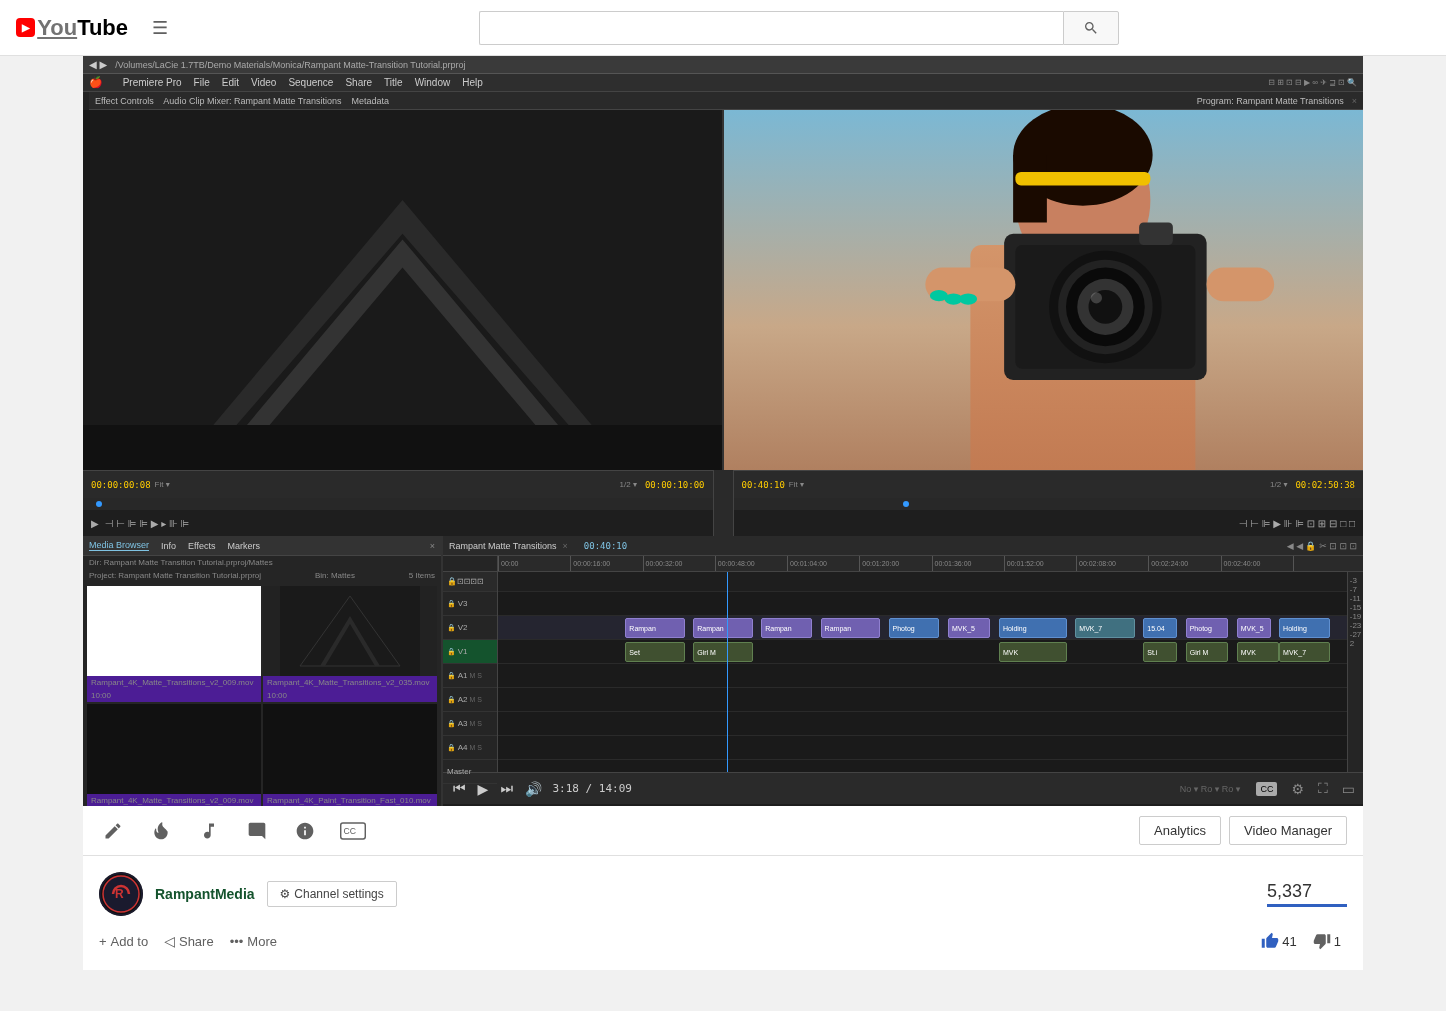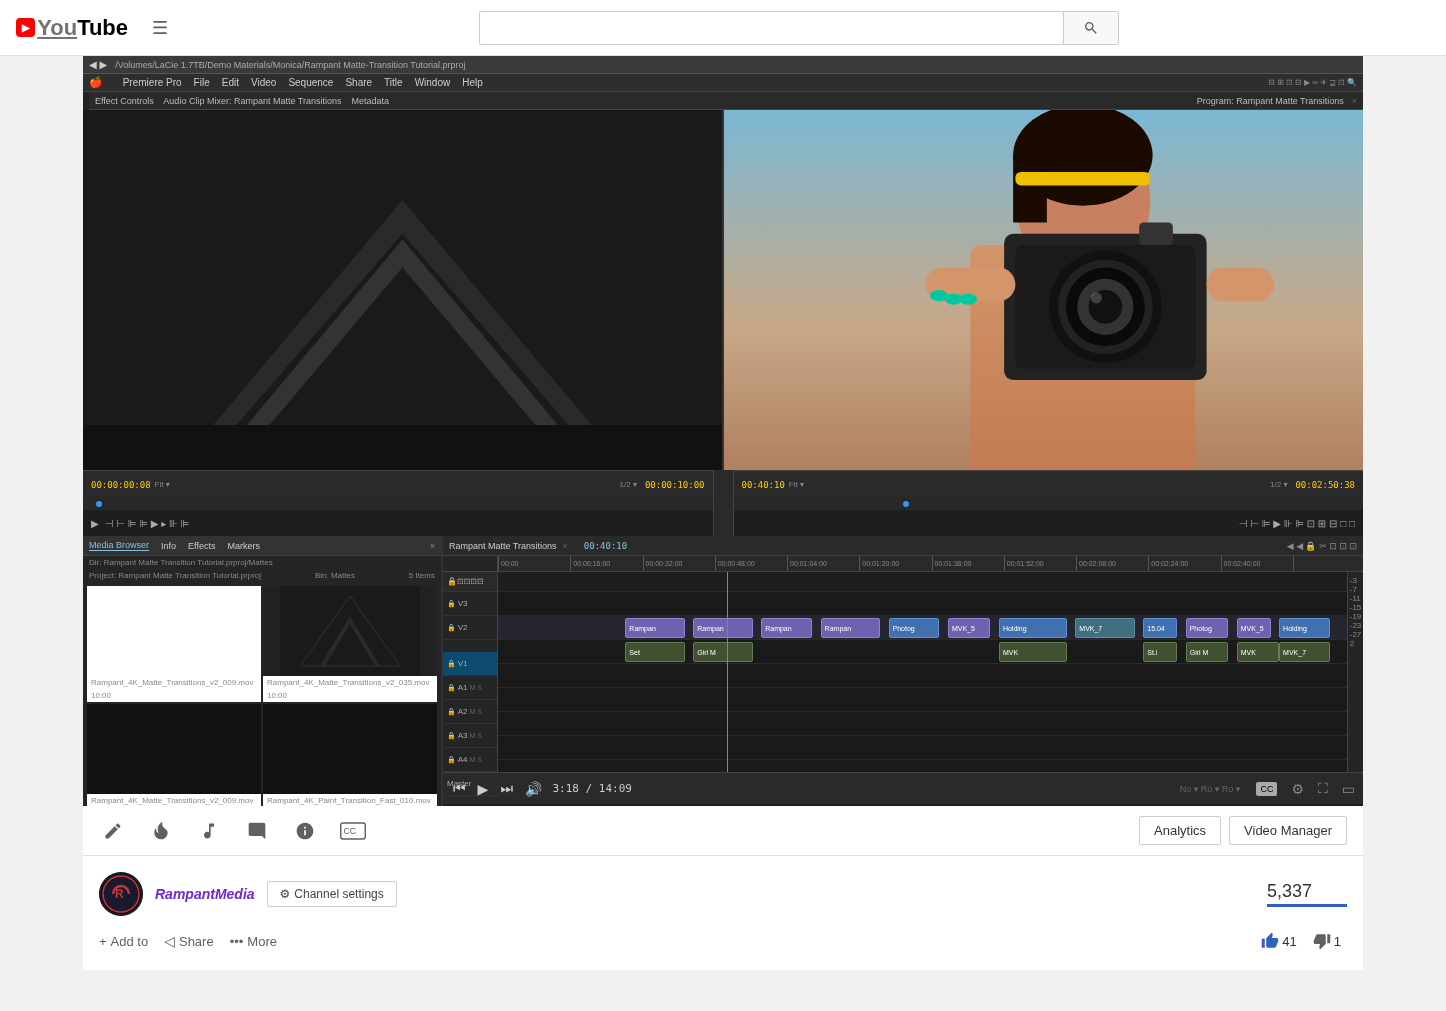--- a/index.html
+++ b/index.html
@@ -183,21 +183,21 @@
     }
     .media-thumb {
       background: #111;
       height: 90px;
       position: relative;
     }
     .media-thumb-white {
       background: #fff;
     }
     .media-thumb-label {
-      background: #ffffff;
+      background: #4c1d95;
       padding: 2px 4px;
       font-size: 8px;
       color: #888;
       white-space: nowrap;
       overflow: hidden;
       text-overflow: ellipsis;
     }
     .timeline-panel {
       flex: 1;
       background: #1e1e1e;
@@ -368,23 +368,22 @@
       align-items: center;
       justify-content: center;
       color: #e55;
       font-size: 20px;
       font-weight: bold;
       border-radius: 50%;
     }
     .channel-name {
       font-size: 14px;
       font-weight: bold;
-      color: #6d28d9;
+      color: #14532d;
       margin-right: 12px;
-      font-style: italic;
     }
     .channel-settings-btn {
       border: 1px solid #ccc;
       background: #fff;
       padding: 5px 12px;
       font-size: 12px;
       cursor: pointer;
       border-radius: 2px;
       display: flex;
       align-items: center;
@@ -705,21 +704,21 @@
           <div class="track-labels">
             <div style="height:20px; display:flex; align-items:center; padding:0 4px; font-size:8px; color:#aaa; border-bottom:1px solid #333; background:#2a2a2a;">
               🔒⊡⊡⊡⊡
             </div>
             <div class="track-label">
               <span style="color:#888; font-size:7px; margin-right:2px;">🔒</span>V3
             </div>
             <div class="track-label">
               <span style="color:#888; font-size:7px; margin-right:2px;">🔒</span>V2
             </div>
-            <div class="track-label" style="background:#0c4a6e;margin-top:12px;">
+            <div class="track-label" style="background:#14532d;">
               <span style="color:#7fc3e3; font-size:7px; margin-right:2px;">🔒</span>V1
             </div>
             <div class="track-label">
               <span style="font-size:7px; margin-right:2px;">🔒</span>A1
               <span style="margin-left:2px; font-size:7px; color:#666;">M S</span>
             </div>
             <div class="track-label">
               <span style="font-size:7px; margin-right:2px;">🔒</span>A2
               <span style="margin-left:2px; font-size:7px; color:#666;">M S</span>
             </div>

